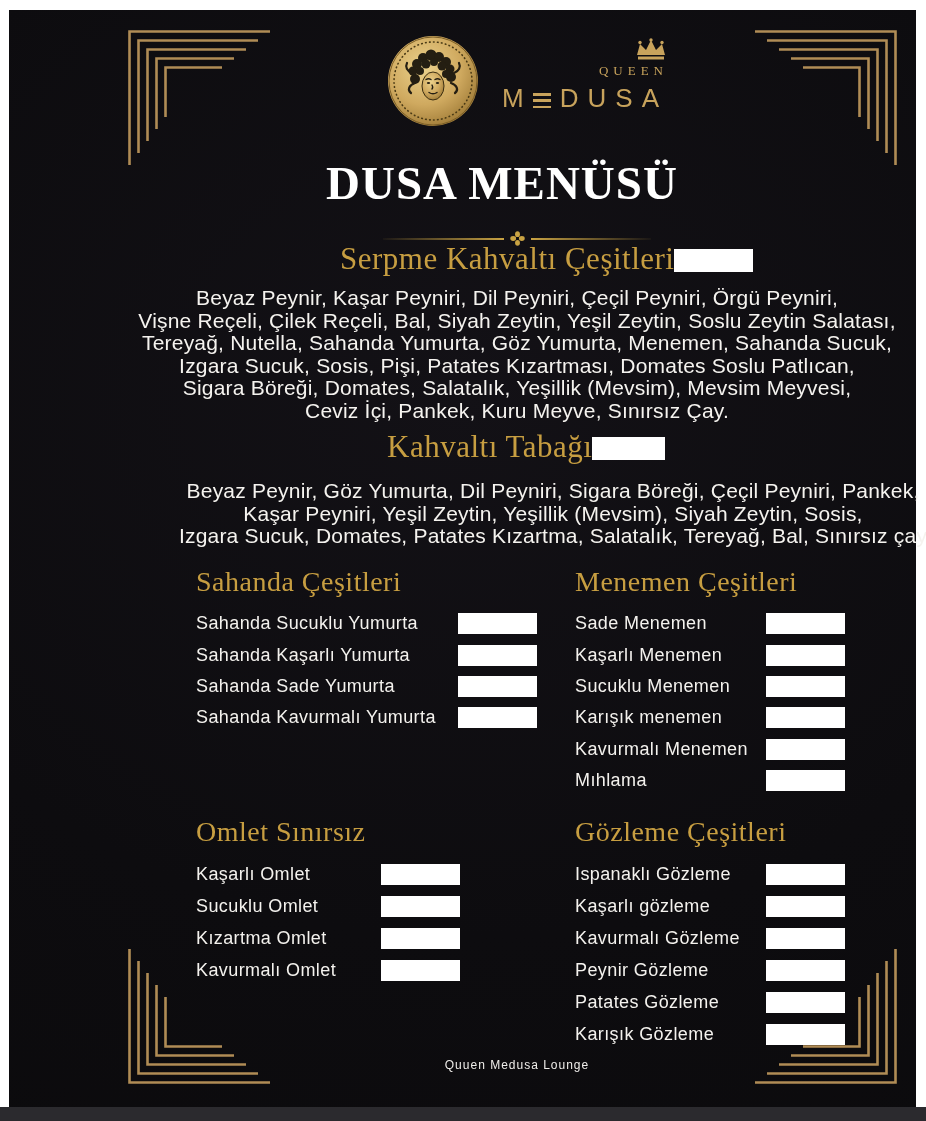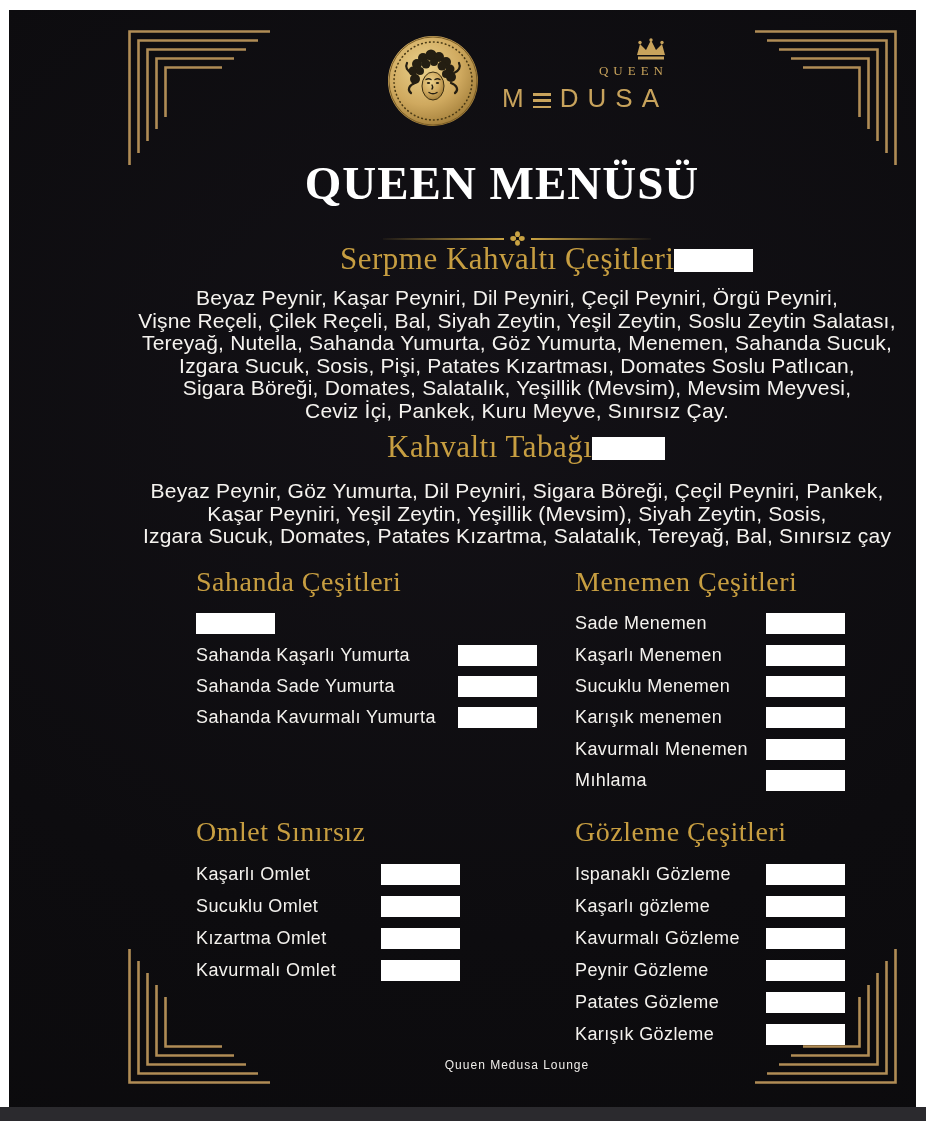--- a/index.html
+++ b/index.html
@@ -48,21 +48,21 @@
   .h-tabagi { left:378px; top:419px; }
   .gold-h { font-family:"Liberation Serif", serif; font-size:31px; color:#c79e41; letter-spacing:0.5px; white-space:nowrap; }
   .hbox { height:23px; background:#ffffff; margin-top:2px; }
   .hbox.w79 { width:79px; } .hbox.w73 { width:73px; }
 
   .para {
     position:absolute; left:508px; transform:translateX(-50%); text-align:center;
     color:#f5f3ef; font-size:21px; line-height:22.5px; white-space:nowrap; letter-spacing:0.2px;
   }
   .p-serpme { top:277px; }
-  .p-tabagi { top:470px; }
+  .p-tabagi { top:470px;margin-left:36px; }
 
   .msection { position:absolute; }
   .msection .sh { font-family:"Liberation Serif", serif; font-size:28px; color:#c79e41; letter-spacing:0.5px; white-space:nowrap; }
   .rows { margin-top:10px; }
   .mrow { display:flex; justify-content:space-between; align-items:center; }
   .s-top .mrow { height:31.4px; }
   .s-bottom .mrow { height:32px; }
   .ilabel { font-size:18px; color:#f4f2ee; letter-spacing:0.4px; white-space:nowrap; }
   .pbox { width:79px; height:21px; background:#ffffff; flex:0 0 auto; }
 
@@ -173,21 +173,21 @@
         <rect x="4" y="18.5" width="26" height="3"></rect>
         <circle cx="6" cy="4.5" r="1.7"></circle>
           <circle cx="17" cy="2" r="1.7"></circle>
           <circle cx="28" cy="4.5" r="1.7"></circle>
       </svg>
     </div>
     <div class="queen">QUEEN</div>
     <div class="medusa"><span>M</span><span class="e-bars"></span><span>DUSA</span></div>
   </div>
 
-  <div class="title">QUEEN MENÜSÜ</div>
+  <div class="title">DUSA MENÜSÜ</div>
 
   <div class="divider">
     <div class="dline left"></div>
     <svg class="dflower" viewBox="0 0 16 16">
       <g fill="#c9a343">
         <ellipse cx="8" cy="3.4" rx="2.6" ry="3.1"></ellipse>
         <ellipse cx="8" cy="12.6" rx="2.6" ry="3.1"></ellipse>
         <ellipse cx="3.4" cy="8" rx="3.1" ry="2.6"></ellipse>
         <ellipse cx="12.6" cy="8" rx="3.1" ry="2.6"></ellipse>
       </g>
@@ -226,20 +226,21 @@
       <div>Kaşar Peyniri, Yeşil Zeytin, Yeşillik (Mevsim), Siyah Zeytin, Sosis,</div>
 
       <div>Izgara Sucuk, Domates, Patates Kızartma, Salatalık, Tereyağ, Bal, Sınırsız çay</div>
     </div>
 
   <div class="msection s-top s-sahanda">
     <div class="sh">Sahanda Çeşitleri</div>
     <div class="rows">
 
         <div class="mrow">
+          <span class="ilabel">Sahanda Sucuklu Yumurta</span>
           <span class="pbox"></span>
         </div>
 
         <div class="mrow">
           <span class="ilabel">Sahanda Kaşarlı Yumurta</span>
           <span class="pbox"></span>
         </div>
 
         <div class="mrow">
           <span class="ilabel">Sahanda Sade Yumurta</span>

